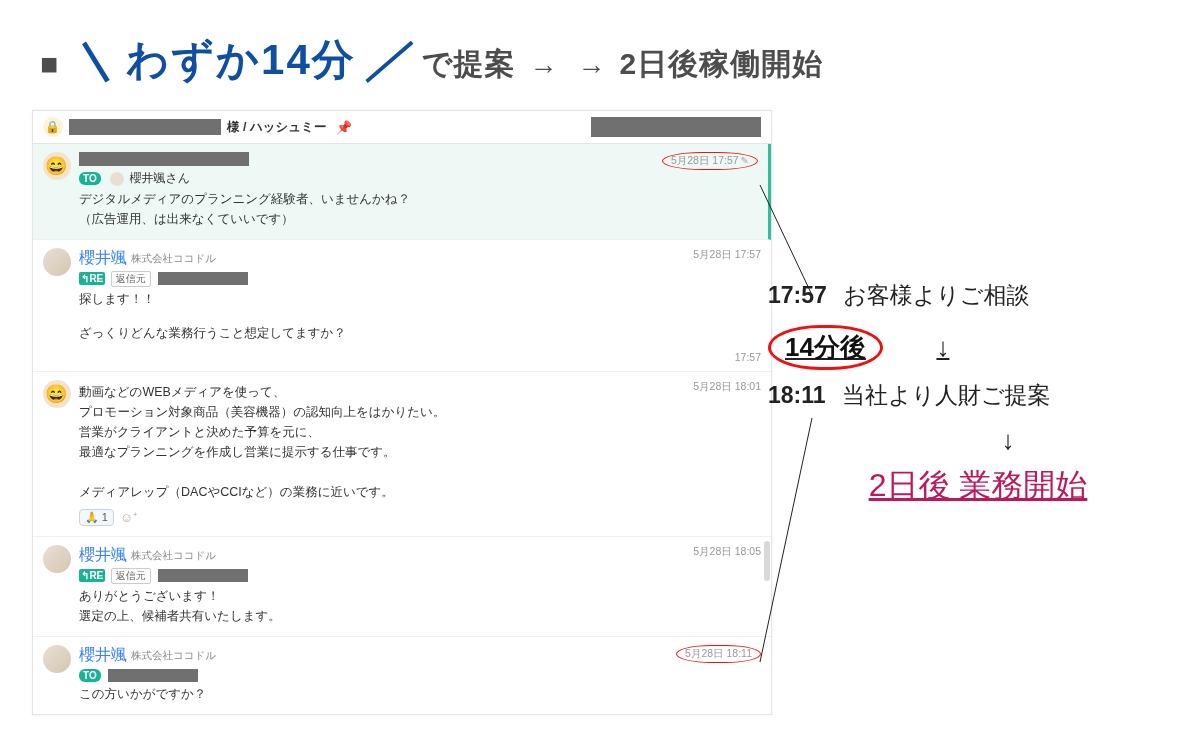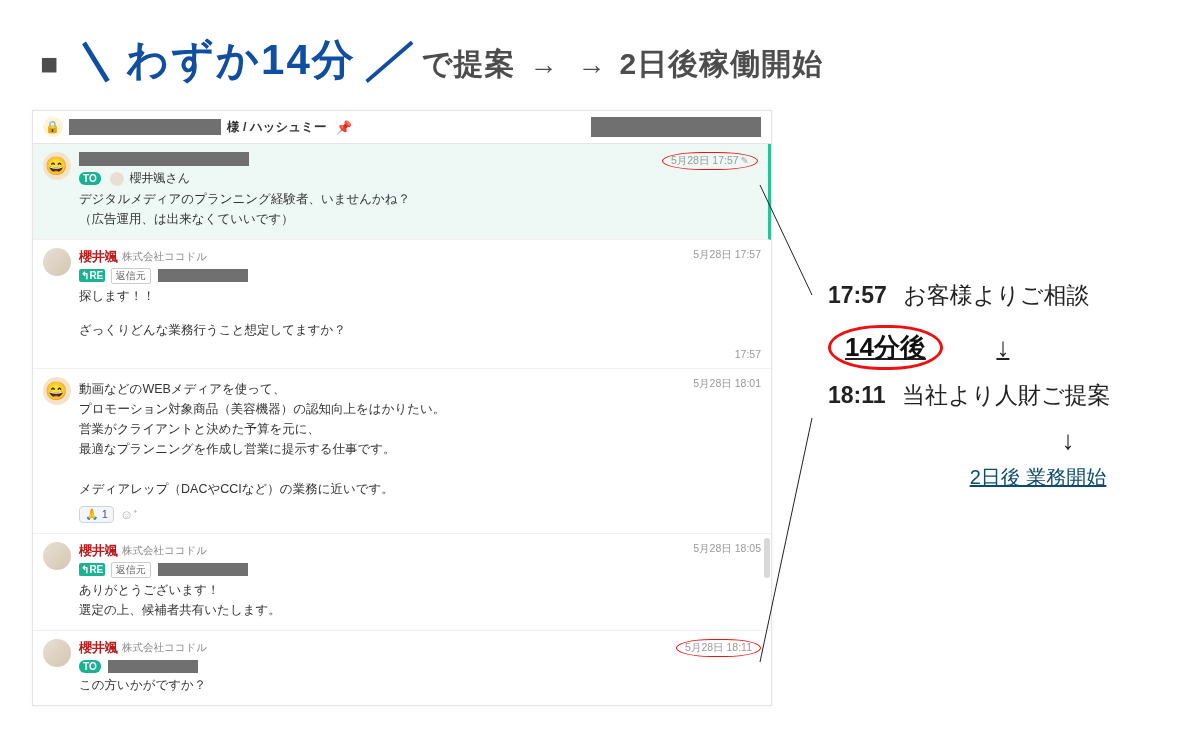--- a/index.html
+++ b/index.html
@@ -64,21 +64,21 @@
   }
   .msg.hl { background: #eef9f6; border-right: 3px solid #2fc09a; }
   .avatar {
     width: 28px; height: 28px; border-radius: 50%;
     background: #f5e2c8; flex: 0 0 28px;
     display:flex; align-items:center; justify-content:center; font-size:18px;
   }
   .avatar.photo { background: linear-gradient(135deg,#e8e0d5,#d4c5b0); }
   .msg-body { flex: 1; }
   .msg-body .userline { display:flex; align-items:center; gap:4px; margin-bottom:2px;}
-  .username { font-weight: 700; font-size: 13px; color:#b91c1c;}
+  .username { font-weight: 400; font-size: 16px; color:#3b82f6;}
   .company { font-size: 10.5px; color:#888;}
   .to-tag {
     display:inline-block; background:#18b394; color:#fff; font-size:10px;
     font-weight:700; padding:1px 4px; border-radius:6px; margin-right:4px;
   }
   .re-tag {
     display:inline-block; background:#18b394; color:#fff; font-size:10px;
     font-weight:700; padding:1px 2px; border-radius:2px;
   }
   .re-src {
@@ -106,21 +106,21 @@
     font-size:11px; color:#556; background:#f3f7fb; display:flex; align-items:center; gap:3px;
   }
   .react-add { color:#aaa; font-size:13px; }
   .sub-time { position:absolute; right:10px; bottom:8px; font-size:10.5px; color:#999;}
   .scrollbar-fake {
     position:absolute; right:1px; width:6px; background:#d8d8d8; border-radius:3px;
   }
   
   .timeline {
     position:absolute;
-    left: 828px;
+    left: 768px;
     top: 280px;
     width: 360px;
     font-size: 23px;
     color:#222;
   }
   .timeline .row { margin-bottom: 14px; white-space: nowrap; }
   .timeline .time { font-weight:600; margin-right:10px; }
   .timeline .txt {}
   .down-arrow {
     font-size: 26px; text-align:center; width:40px; display:inline-block;
@@ -128,21 +128,21 @@
   .badge-14 {
     display:inline-block;
     border: 3px solid #e11;
     border-radius: 50% / 55%;
     padding: 2px 14px;
     font-size: 26px;
     font-weight: 800;
     color:#111;
   }
   .result {
-    color:#0c4a6e; font-size:20px; text-align:center;
+    color:#be185d; font-size:32px; text-align:center;
     text-decoration: underline;
     margin-top: 8px;
   }
   
   .connectors {
     position:absolute; left:0; top:0; width:1200px; height:748px;
     pointer-events:none;
   }
 </style>
 </head>

